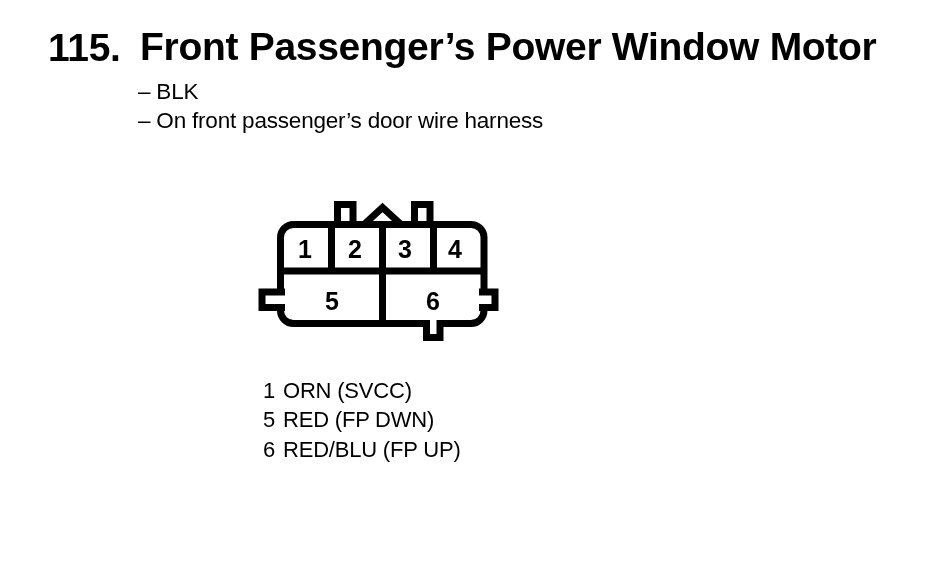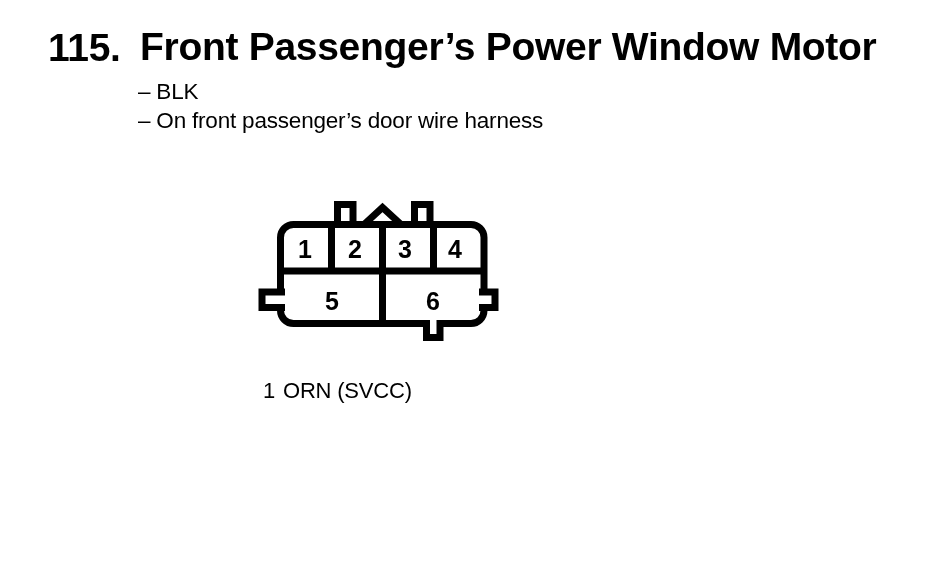--- a/index.html
+++ b/index.html
@@ -107,13 +107,19 @@
     <text class="pin-digit" x="455" y="258">4</text>
     <text class="pin-digit" x="332" y="310">5</text>
     <text class="pin-digit" x="433" y="310">6</text>
   </g>
 </svg>
 
 <div class="pinout-list">
   <div class="pin-row">
     <span class="pin-num">1</span><span class="pin-label">ORN (SVCC)</span>
   </div>
+  <div class="pin-row">
+    <span class="pin-num">5</span><span class="pin-label">RED (FP DWN)</span>
+  </div>
+  <div class="pin-row">
+    <span class="pin-num">6</span><span class="pin-label">RED/BLU (FP UP)</span>
+  </div>
 </div>
 
 </body></html>

